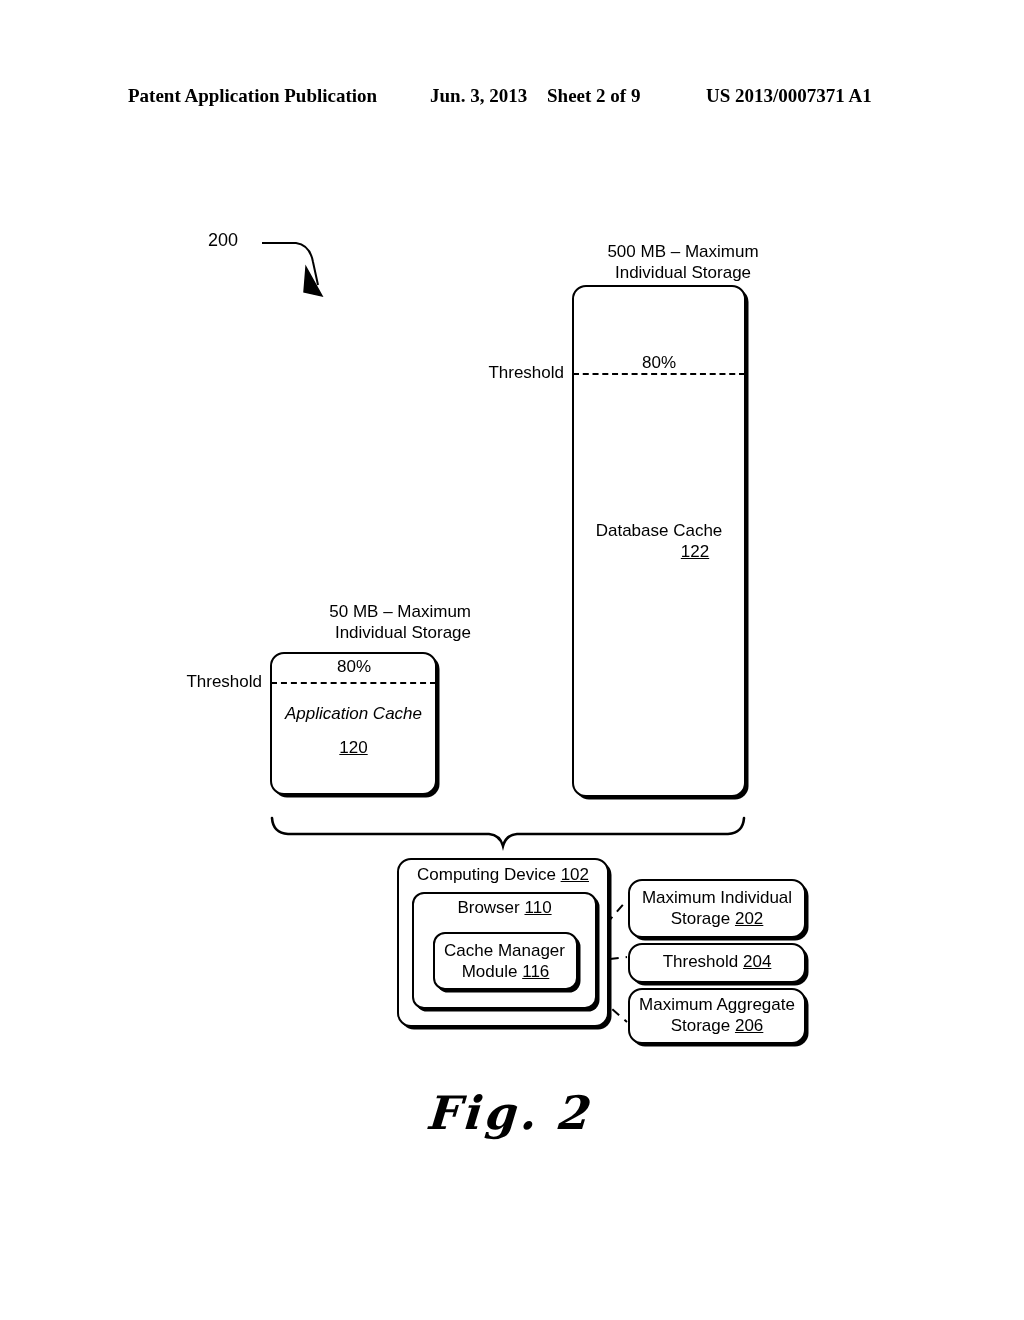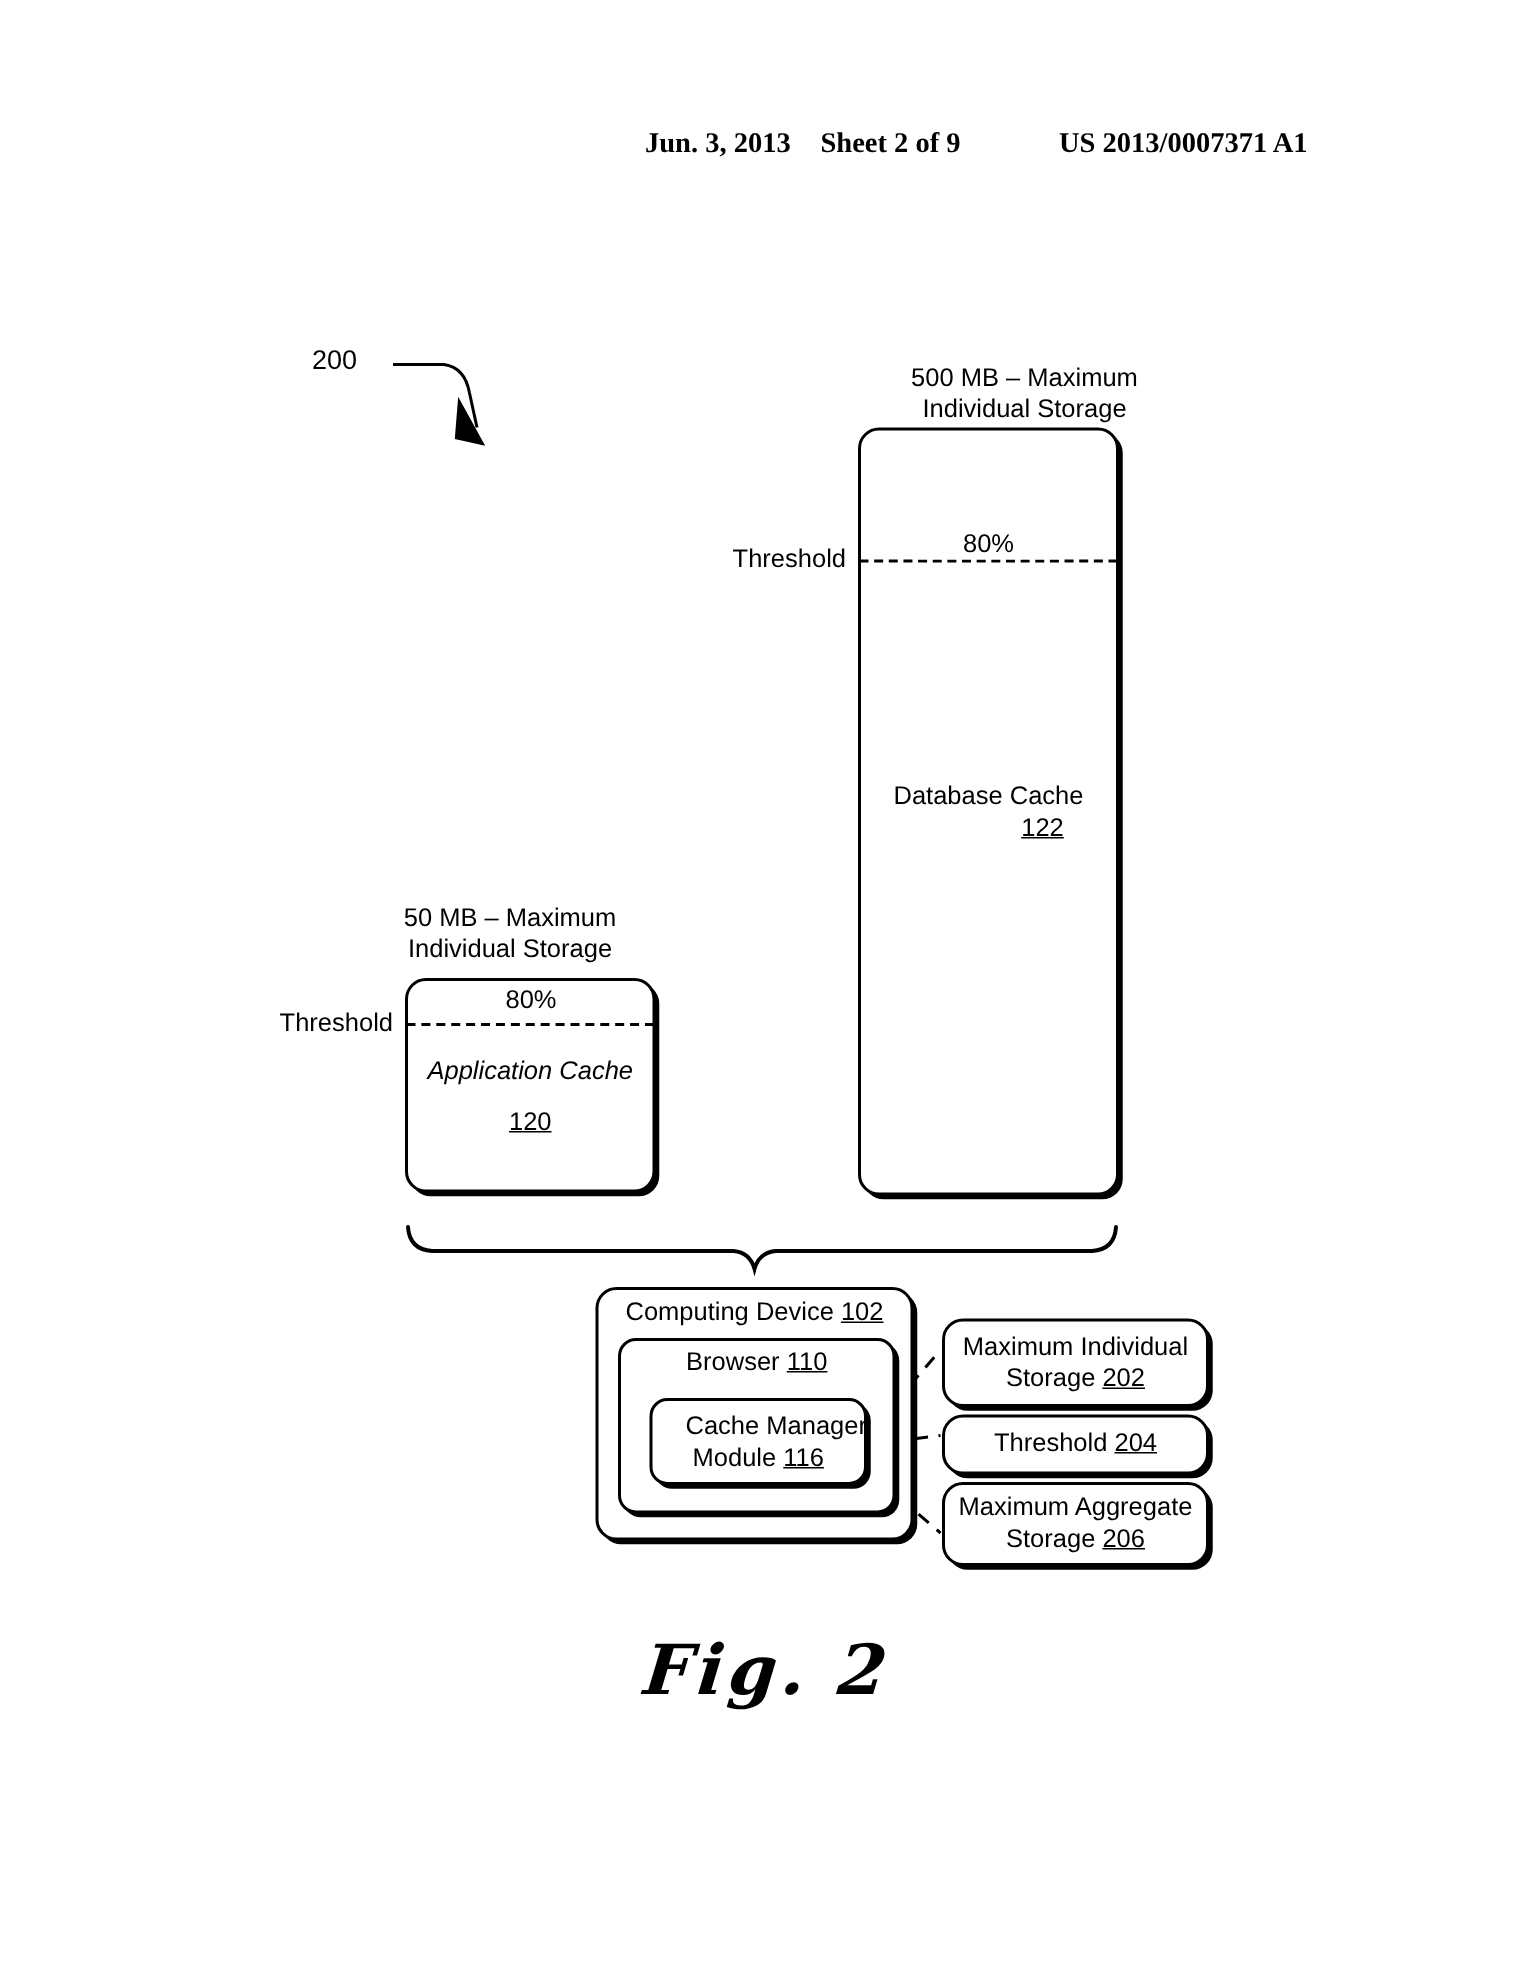--- a/index.html
+++ b/index.html
@@ -90,20 +90,21 @@
     top: 0;
     width: 1024px;
     height: 1320px;
     pointer-events: none;
   }
 </style>
 </head>
 <body>
 
 <div class="page-header">
+  <span class="hdr-pub">Patent Application Publication</span>
   <span class="hdr-date">Jun. 3, 2013</span>
   <span class="hdr-sheet">Sheet 2 of 9</span>
   <span class="hdr-num">US 2013/0007371 A1</span>
 </div>
 
 <div class="lbl" style="left:198px; top:230px; width:50px; font-size:18px;">200</div>
 
 <div class="lbl" style="left:572px; top:241px; width:222px;">500 MB – Maximum
 Individual Storage</div>
 
@@ -111,21 +112,21 @@
 
 <div class="lbl" style="left:468px; top:362px; width:96px; text-align:right;">Threshold</div>
 
 <div class="dashline" style="left:573px; top:373px; width:172px;"></div>
 
 <div class="lbl" style="left:609px; top:352px; width:100px; background:#fff;">80%</div>
 
 <div class="lbl" style="left:572px; top:520px; width:174px;">Database Cache</div>
 <div class="lbl u" style="left:572px; top:541px; width:174px;margin-left:36px;">122</div>
 
-<div class="lbl" style="left:229px; top:601px; width:222px;">50 MB – Maximum
+<div class="lbl" style="left:249px; top:601px; width:222px;text-align:right;">50 MB – Maximum
 Individual Storage</div>
 
 <div class="rbox" style="left:270px; top:652px; width:167px; height:143px;"></div>
 
 <div class="lbl" style="left:166px; top:671px; width:96px; text-align:right;">Threshold</div>
 
 <div class="dashline" style="left:271px; top:682px; width:165px;"></div>
 
 <div class="lbl" style="left:304px; top:656px; width:100px;">80%</div>
 
@@ -151,21 +152,21 @@
   </g>
 </svg>
 
 <div class="rbox" style="left:397px; top:858px; width:212px; height:169px;"></div>
 <div class="lbl" style="left:397px; top:864px; width:212px;"><span>Computing Device</span> <span class="u">102</span></div>
 
 <div class="rbox-inner" style="left:412px; top:892px; width:185px; height:117px;"></div>
 <div class="lbl" style="left:412px; top:897px; width:185px;"><span>Browser</span> <span class="u">110</span></div>
 
 <div class="rbox-inner" style="left:433px; top:932px; width:145px; height:58px;"></div>
-<div class="lbl" style="left:433px; top:940px; width:145px;padding-left:12px;">Cache Manager</div>
+<div class="lbl" style="left:420px; top:940px; width:145px;padding-left:12px;">Cache Manager</div>
 <div class="lbl" style="left:433px; top:961px; width:145px;"><span>Module</span> <span class="u">116</span></div>
 
 <div class="rbox" style="left:628px; top:879px; width:178px; height:59px;"></div>
 <div class="lbl" style="left:628px; top:887px; width:178px;"><span>Maximum Individual
 Storage</span> <span class="u">202</span></div>
 
 <div class="rbox" style="left:628px; top:943px; width:178px; height:40px;"></div>
 <div class="lbl" style="left:628px; top:951px; width:178px;"><span>Threshold</span> <span class="u">204</span></div>
 
 <div class="rbox" style="left:628px; top:988px; width:178px; height:56px;"></div>

